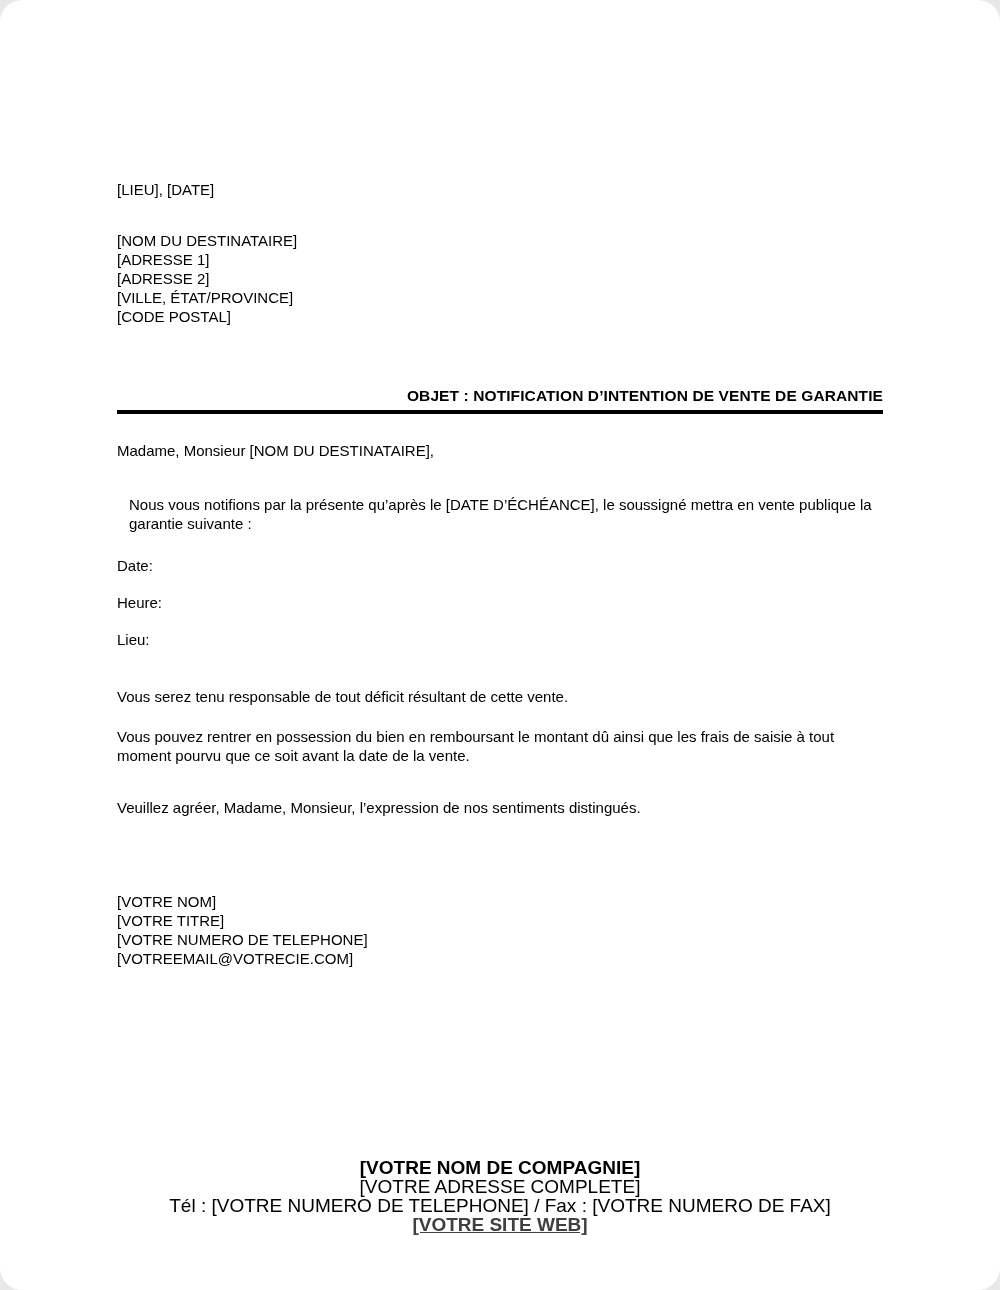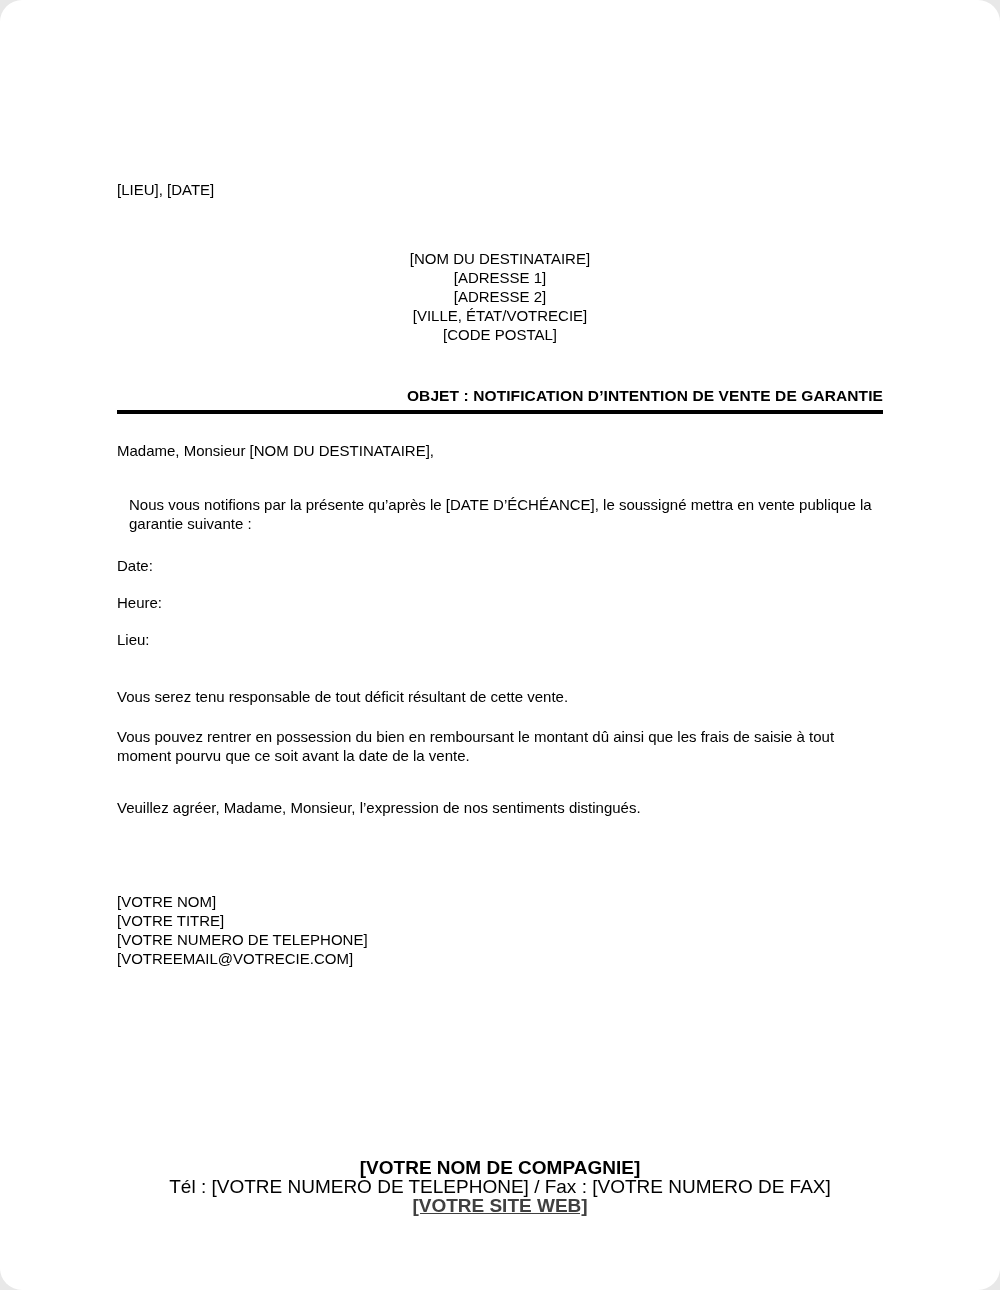--- a/index.html
+++ b/index.html
@@ -43,25 +43,25 @@
   .footer-company { font-weight: bold; }
   .footer-link { text-decoration: underline; cursor: pointer; }
 </style>
 </head>
 <body>
 
 <div class="page">
 
   <div class="block" style="top:180px;">[LIEU], [DATE]</div>
 
-  <div class="block" style="top:249px;text-align:center;">
+  <div class="block" style="top:231px;">
     <div class="line">[NOM DU DESTINATAIRE]</div>
     <div class="line">[ADRESSE 1]</div>
     <div class="line">[ADRESSE 2]</div>
-    <div class="line">[VILLE, ÉTAT/VOTRECIE]</div>
+    <div class="line">[VILLE, ÉTAT/PROVINCE]</div>
     <div class="line">[CODE POSTAL]</div>
   </div>
 
   <div class="block subject" style="top:386px;">OBJET : NOTIFICATION D’INTENTION DE VENTE DE GARANTIE</div>
   <div class="subject-rule"></div>
 
   <div class="block" style="top:441px;">Madame, Monsieur [NOM DU DESTINATAIRE],</div>
 
   <div class="block" style="top:495px;margin-left:12px;">Nous vous notifions par la présente qu’après le [DATE D’ÉCHÉANCE], le soussigné mettra en vente publique la garantie suivante :</div>
 
@@ -77,19 +77,20 @@
 
   <div class="block" style="top:892px;">
     <div class="line">[VOTRE NOM]</div>
     <div class="line">[VOTRE TITRE]</div>
     <div class="line">[VOTRE NUMERO DE TELEPHONE]</div>
     <div class="line">[VOTREEMAIL@VOTRECIE.COM]</div>
   </div>
 
   <div class="footer-block">
     <div class="footer-company">[VOTRE NOM DE COMPAGNIE]</div>
+    <div>[VOTRE ADRESSE COMPLETE]</div>
     <div>Tél : [VOTRE NUMERO DE TELEPHONE] / Fax : [VOTRE NUMERO DE FAX]</div>
     <div>
       <span class="footer-link" id="footer-website-link" style="color: #404040; font-weight: bold;">[VOTRE SITE WEB]</span>
     </div>
   </div>
 
 </div>
 
 </body></html>

